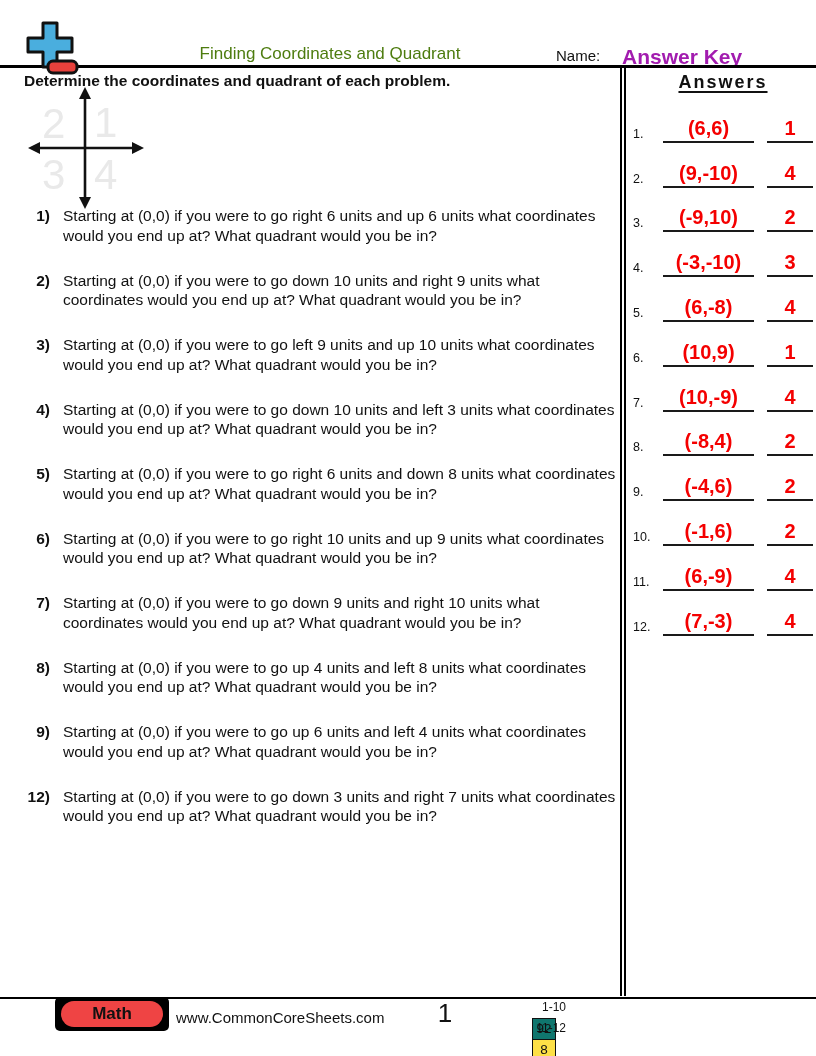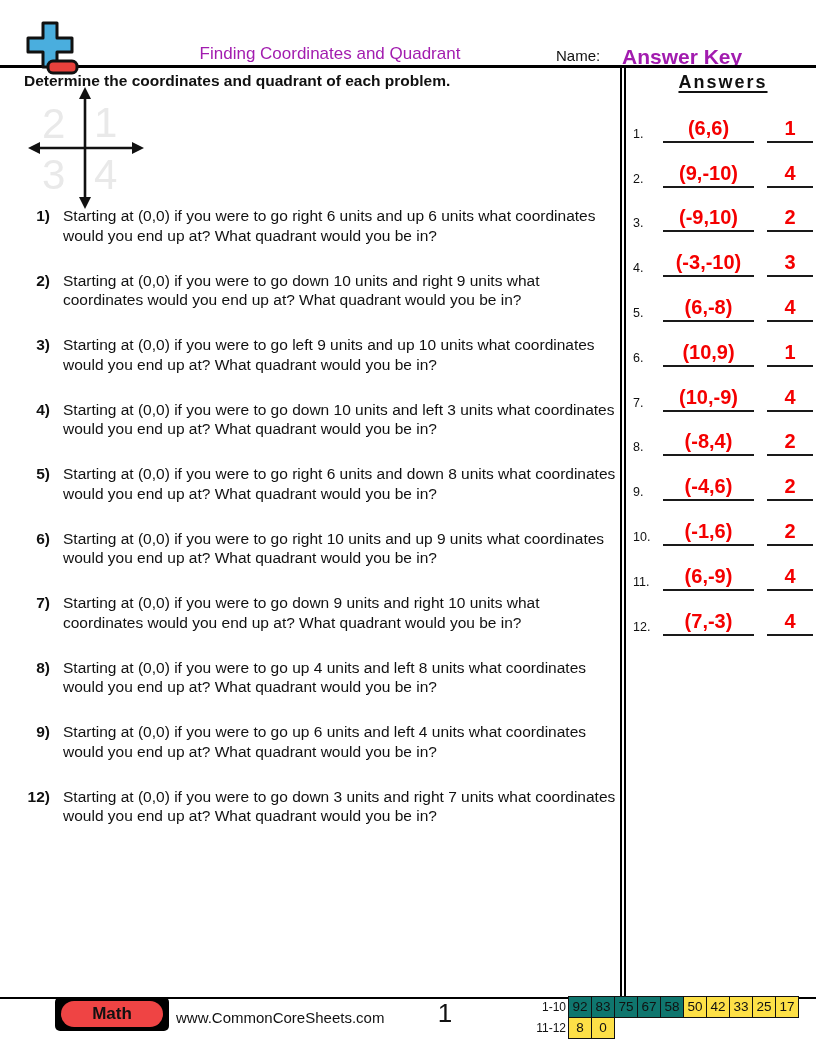--- a/index.html
+++ b/index.html
@@ -3,21 +3,21 @@
 <meta charset="utf-8">
 <style>
   html,body{margin:0;padding:0;}
   body{
     width:816px;height:1056px;position:relative;background:#ffffff;
     font-family:"Liberation Sans",sans-serif;color:#111;overflow:hidden;
   }
   
   .logo{position:absolute;left:22px;top:18px;z-index:5;}
   .page-title{position:absolute;left:140px;top:44px;width:380px;text-align:center;
-    font-size:17px;font-weight:400;color:#a21caf;}
+    font-size:17px;font-weight:400;color:#4d7c0f;}
   .name-label{position:absolute;left:556px;top:47px;font-size:15px;}
   .name-value{position:absolute;left:622px;top:45px;font-size:21px;font-weight:bold;color:#a21caf;}
   .header-rule{position:absolute;left:0;top:65px;width:816px;height:3px;background:#000;}
   
   .divider{position:absolute;left:620px;top:68px;height:928px;width:2px;
     border-left:2px solid #000;border-right:2px solid #000;background:#fff;}
   
   .instructions{position:absolute;left:24px;top:72px;font-size:15.5px;font-weight:bold;}
   .diagram{position:absolute;left:28px;top:86px;width:116px;height:124px;}
   .diagram .ghost{position:absolute;font-size:42px;line-height:1;color:#e9e9e9;font-weight:400;}
@@ -42,21 +42,21 @@
   
   .footer-rule{position:absolute;left:0;top:997px;width:816px;height:2px;background:#000;}
   .subject-box{position:absolute;left:55px;top:997px;width:114px;height:34px;background:#000;
     border-radius:5px;z-index:6;}
   .subject-pill{position:absolute;left:6px;top:4px;right:6px;bottom:4px;background:#ef4444;
     border-radius:14px;display:flex;align-items:center;justify-content:center;
     font-size:17px;font-weight:bold;}
   .site-url{position:absolute;left:176px;top:1009px;font-size:15px;}
   .page-number{position:absolute;left:420px;top:998px;width:50px;text-align:center;font-size:26px;}
   .score-table{position:absolute;left:533px;top:996px;}
-  .score-row{display:flex;height:22px;}
+  .score-row{display:flex;height:22px;flex-direction:column;}
   .score-row + .score-row{margin-top:-1px;}
   .score-label{width:33px;font-size:12px;text-align:right;padding-right:3px;line-height:22px;flex-shrink:0;}
   .cell{width:24px;border:1px solid #111;margin-left:-1px;text-align:center;
     font-size:13.5px;line-height:20px;background:#0f766e;box-sizing:border-box;}
   .cell.shaded{background:#fde047;}
 </style>
 </head>
 <body>
 
 <div class="logo">

